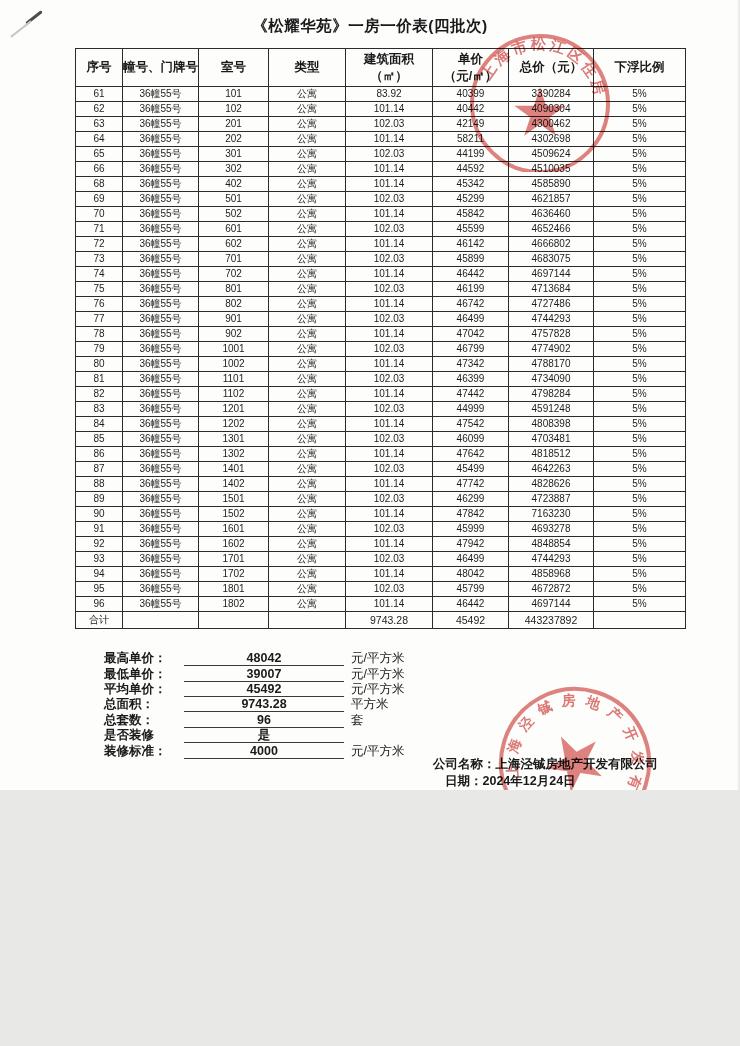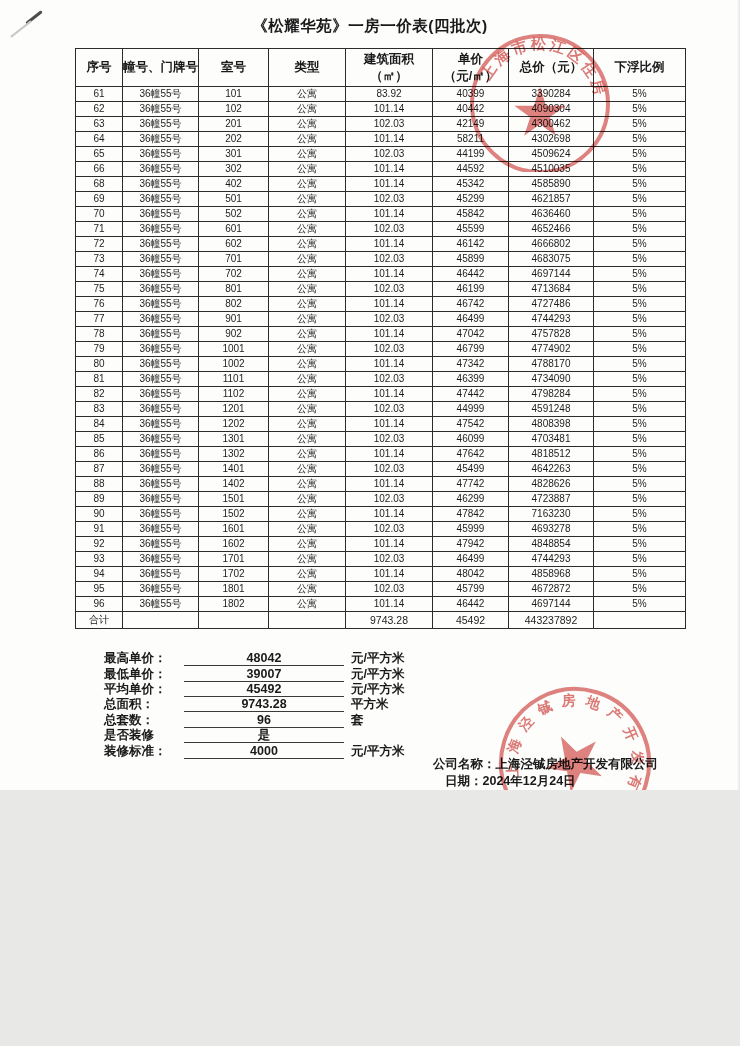--- a/index.html
+++ b/index.html
@@ -25,21 +25,21 @@
   }
   .price-table th{height:37px;font-size:12.5px;font-weight:bold;line-height:1.3;vertical-align:middle;}
   .price-table td{height:14px;font-size:10px;line-height:14px;color:#1d1d1d;}
   .total-row td{height:16px;font-size:10.5px;line-height:16px;}
   .total-row td:first-child{font-weight:normal;font-size:10px;}
   
   .summary{position:absolute;left:104px;top:651px;font-size:12.5px;}
   .sline{display:flex;align-items:center;height:15.4px;}
   .slabel{width:80px;font-weight:bold;}
   .sval{width:160px;border-bottom:1px solid #3a3a3a;text-align:center;font-weight:bold;line-height:14px;}
-  .sunit{margin-left:7px;font-weight:bold;}
+  .sunit{margin-left:7px;font-weight:normal;}
   
   .company-block{position:absolute;left:433px;top:756px;font-size:12.5px;font-weight:bold;line-height:16.5px;}
   .company-block .date-line{margin-left:12px;}
   
   .seal{position:absolute;mix-blend-mode:multiply;opacity:.85;}
   .seal-top{left:460px;top:12px;}
   .seal-bottom{left:490px;top:678px;}
   
   .watermark{
     position:absolute;right:4px;top:1012px;

